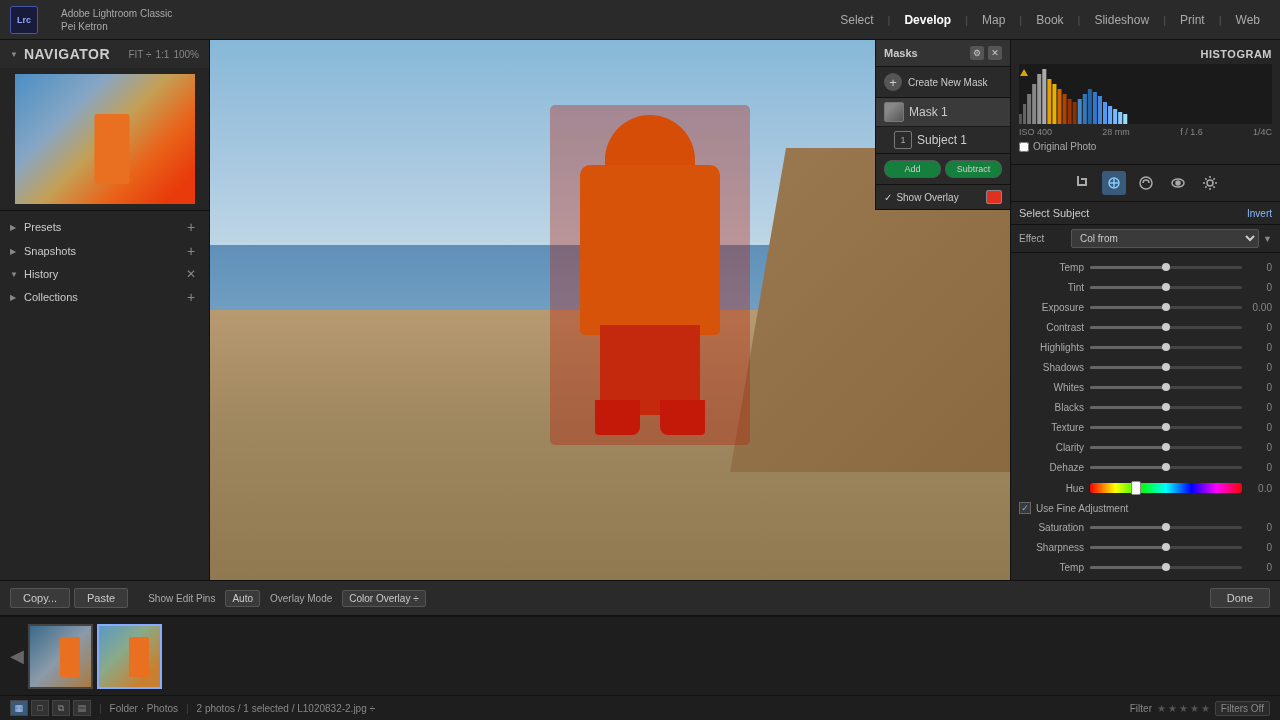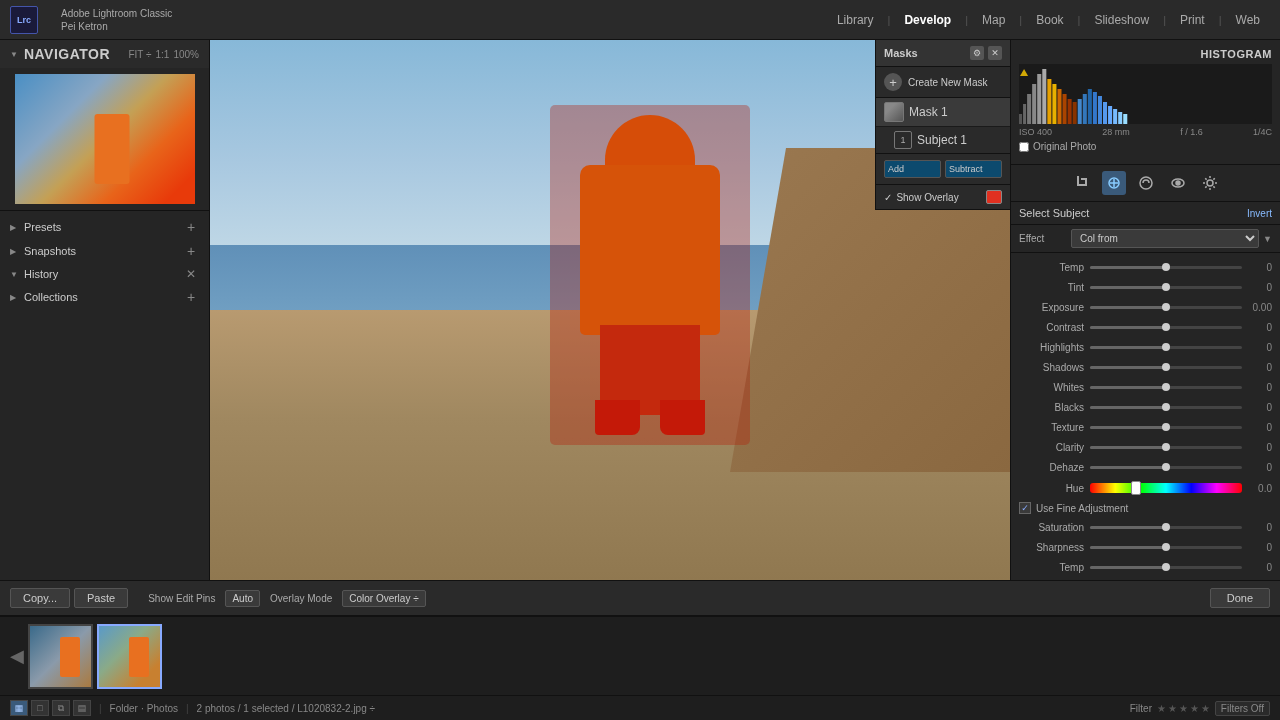--- a/index.html
+++ b/index.html
@@ -383,26 +383,26 @@
     }
     .mask-actions {
       display: flex;
       gap: 4px;
       padding: 6px 8px;
       border-top: 1px solid #111;
     }
     .mask-action-btn {
       flex: 1;
       padding: 3px;
-      background: #0c4a6e;
+      background: #15803d;
       border: 1px solid #555;
-      border-radius: 2px;
+      border-radius: 8px;
       font-size: 9px;
       color: #ccc;
-      text-align: left;
+      text-align: center;
       cursor: pointer;
     }
     .show-overlay {
       display: flex;
       align-items: center;
       gap: 4px;
       padding: 5px 8px;
       border-top: 1px solid #111;
     }
     .checkmark {
@@ -823,21 +823,21 @@
   <div class="app-logo">
     <div class="lr-logo">
       <span>Lrc</span>
     </div>
     <div class="app-name">
       <div>Adobe Lightroom Classic</div>
       <div>Pei Ketron</div>
     </div>
   </div>
   <div class="nav-menu">
-    <span class="nav-item">Library</span>
+    <span class="nav-item">Select</span>
     <span class="nav-separator">|</span>
     <span class="nav-item active">Develop</span>
     <span class="nav-separator">|</span>
     <span class="nav-item">Map</span>
     <span class="nav-separator">|</span>
     <span class="nav-item">Book</span>
     <span class="nav-separator">|</span>
     <span class="nav-item">Slideshow</span>
     <span class="nav-separator">|</span>
     <span class="nav-item">Print</span>

